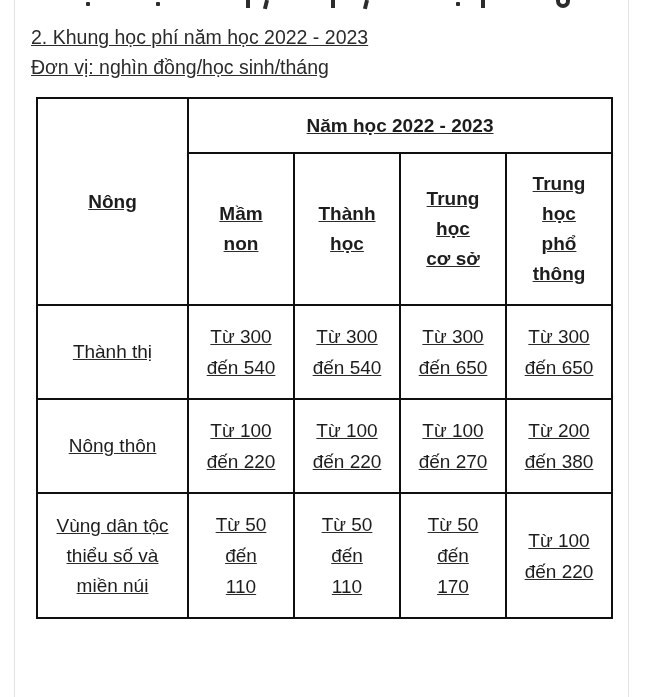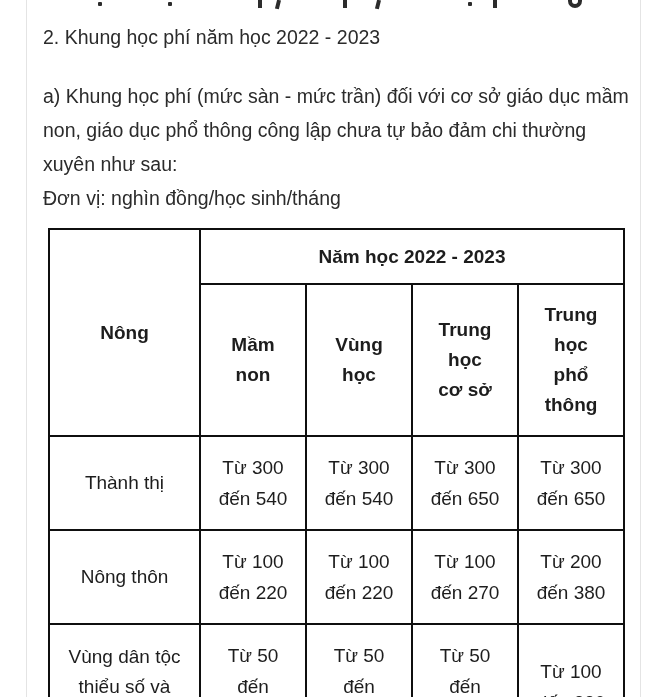--- a/index.html
+++ b/index.html
@@ -5,26 +5,27 @@
   html, body {
     margin: 0;
     padding: 0;
     background: #ffffff;
     font-family: "Liberation Sans", "DejaVu Sans", sans-serif;
   }
   .page {
     position: relative;
     width: 613px;
     height: 697px;
-    margin-left: 26px;
+    margin-left: 14px;
     border-left: 1px solid #e4e4e4;
     border-right: 1px solid #e4e4e4;
     background: #ffffff;
     overflow: hidden;
     color: #2b2b2b;
+    text-decoration: underline;
   }
   
   .clipped-line {
     position: absolute;
     top: 0; left: 0;
     width: 100%; height: 9px;
   }
   .rem { position: absolute; background: #2c2c2c; }
   .rem.dot  { width: 4px; height: 4px; top: 2px; border-radius: 1px; }
   .rem.stem { width: 4px; height: 8px; top: 0; }
@@ -95,40 +96,39 @@
     <span class="rem tail" style="left:249px"></span>
     <span class="rem stem" style="left:316px"></span>
     <span class="rem tail" style="left:349px"></span>
     <span class="rem dot" style="left:441px"></span>
     <span class="rem stem" style="left:466px"></span>
     <span class="rem loop" style="left:541px"></span>
   </div>
 
   <div class="heading">2. Khung học phí năm học 2022 - 2023</div>
 
-  <div class="para">a) Khung học phí (mức sàn - mức trần) đối với cơ sở giáo dục mầm non, giáo dục phổ thông công lập chưa tự bảo đảm chi thường xuyên như sau:</div>
 
   <div class="unit-note">Đơn vị: nghìn đồng/học sinh/tháng</div>
 
   <table class="tuition">
     <colgroup>
       <col class="c-region">
       <col class="c-level">
         <col class="c-level">
         <col class="c-level">
         <col class="c-level">
     </colgroup>
     <tbody>
       <tr class="hr1">
         <th rowspan="2">Nông</th>
         <th colspan="4">Năm học 2022 - 2023</th>
       </tr>
       <tr class="hr2">
         <th class="lvl-cell">Mầm non</th>
-        <th class="lvl-cell">Vùng học</th>
+        <th class="lvl-cell">Thành học</th>
         <th class="lvl-cell">Trung học
 cơ sở</th>
         <th class="lvl-cell">Trung học
 phổ thông</th>
       </tr>
       <tr class="dr">
         <td class="region-cell">Thành thị</td>
         <td class="data-cell">Từ 300
 đến 540</td>
         <td class="data-cell">Từ 300

